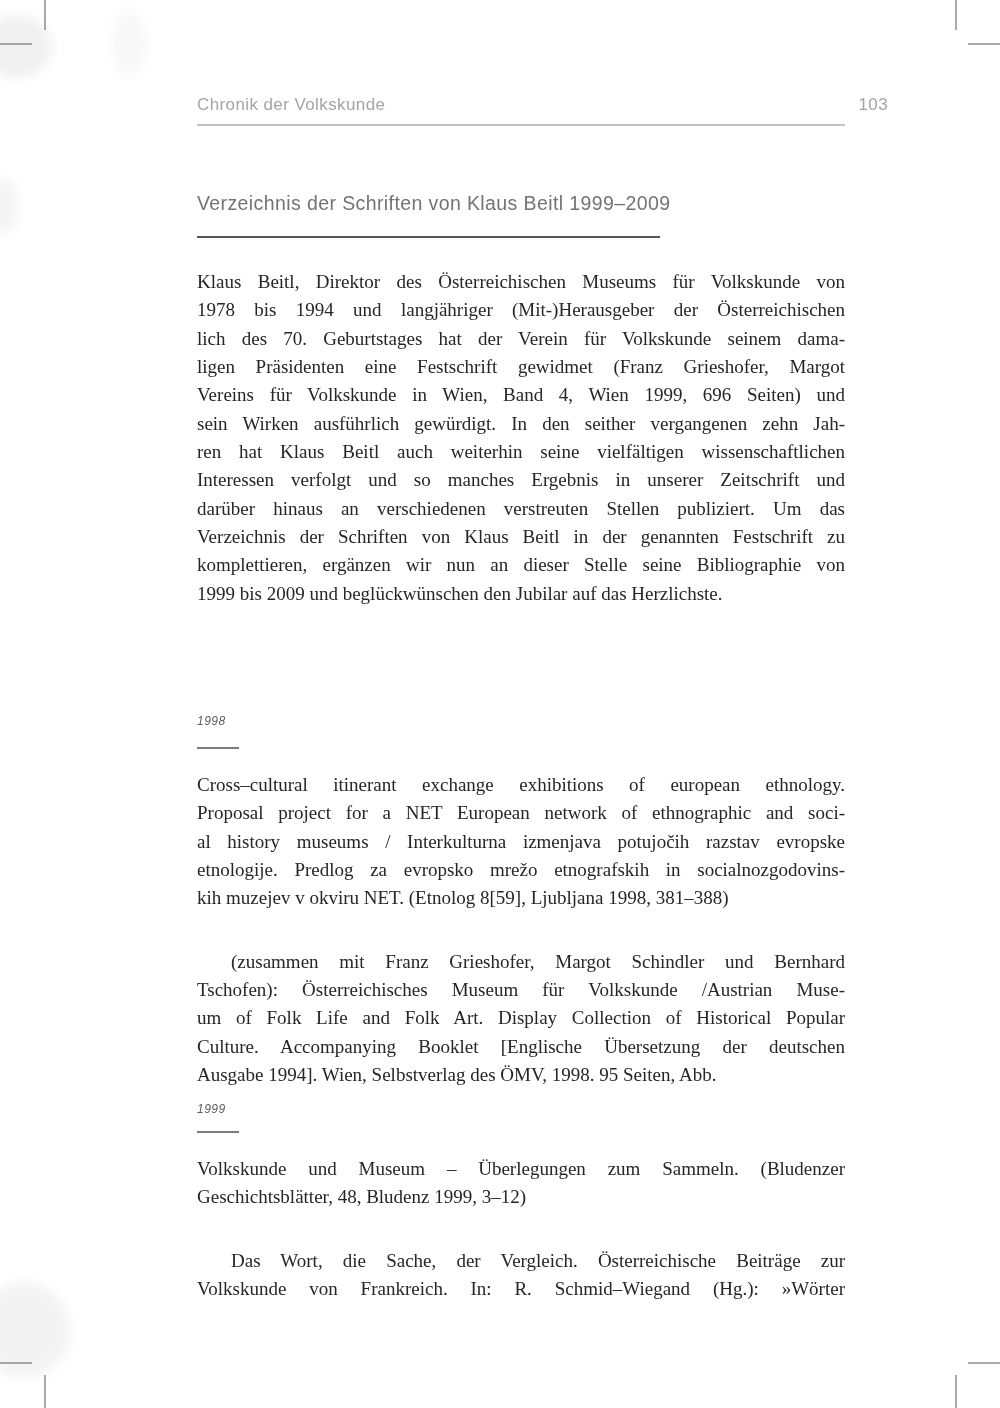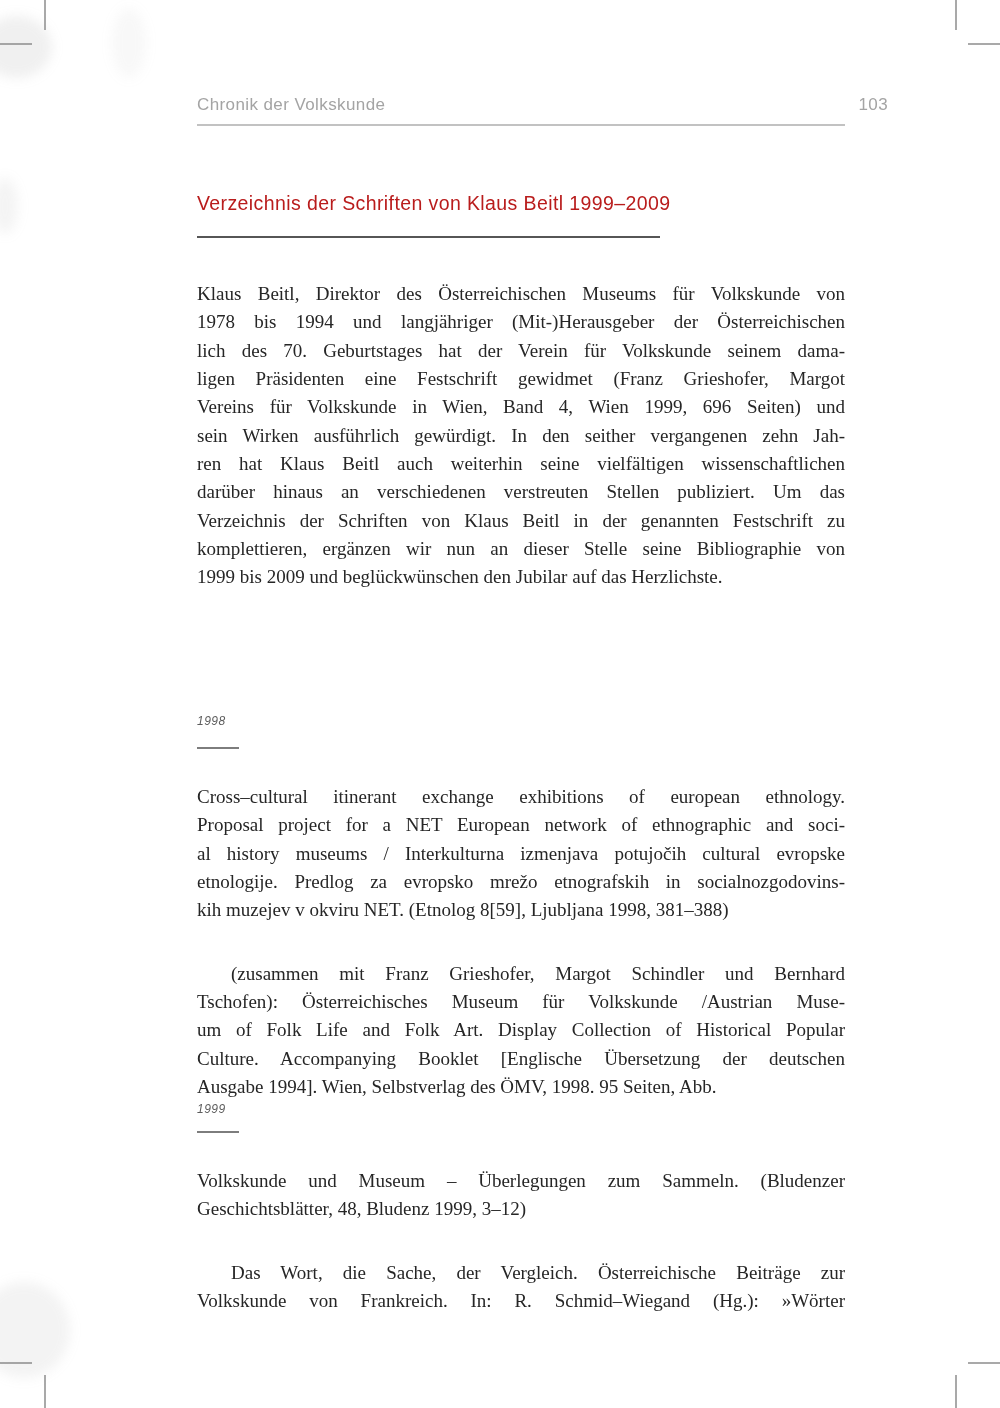--- a/index.html
+++ b/index.html
@@ -19,46 +19,46 @@
     position:absolute;left:197px;top:96px;width:691px;
     display:flex;justify-content:space-between;align-items:baseline;
     font-family:"Liberation Sans", sans-serif;
     font-size:17px;line-height:18px;color:#a4a4a4;letter-spacing:.4px;
   }
   .header-rule{position:absolute;left:197px;top:124px;width:648px;height:2px;background:#c2c2c2;}
   
   .article-title{
     position:absolute;left:197px;top:192px;width:691px;margin:0;
     font-family:"Liberation Sans", sans-serif;font-weight:400;
-    font-size:19.5px;line-height:23px;color:#b91c1c;letter-spacing:.4px;
+    font-size:19.5px;line-height:23px;color:#737373;letter-spacing:.4px;
   }
   .title-rule{position:absolute;left:197px;top:236px;width:463px;height:1.5px;background:#565656;}
   
   .lines{width:648px;}
   .tline{
     font-family:"Liberation Serif", serif;
     font-size:19px;line-height:28.35px;height:28.35px;
     color:#262626;
     text-align:justify;text-align-last:justify;
     overflow:hidden;white-space:normal;
   }
   .lines.last-left .tline:last-child{text-align-last:left;}
   .lines.indent-first .tline:first-child{text-indent:34px;margin-top:35px;}
-  .intro{position:absolute;left:197px;top:268px;margin-top:12px;}
+  .intro{position:absolute;left:197px;top:268px;}
   
   .year-section{position:absolute;left:197px;width:648px;}
   .sec-1998{top:708px;}
   .sec-1999{top:1096px;}
   .year-label{
     font-family:"Liberation Sans", sans-serif;font-style:italic;
     font-size:12px;line-height:26px;color:#5c5c5c;letter-spacing:.5px;
   }
   .year-rule{width:42px;height:2px;background:#7d7d7d;margin-top:13px;}
   .sec-1999 .year-rule{margin-top:9px;}
-  .year-section .lines{margin-top:34px;}
+  .year-section .lines{margin-top:22px;}
   .year-section .lines + .lines{margin-top:0;}
 </style>
 </head>
 <body>
 
 <div class="page">
 
   <div class="crop" style="left:44px;top:0;width:1.5px;height:30px;"></div>
   <div class="crop" style="left:0;top:43px;width:32px;height:1.5px;"></div>
   <div class="crop" style="left:955px;top:0;width:1.5px;height:30px;"></div>
@@ -83,33 +83,34 @@
   <div class="title-rule"></div>
 
   <div class="intro lines last-left">
       <div class="tline">Klaus Beitl, Direktor des Österreichischen Museums für Volkskunde von</div>
       <div class="tline">1978 bis 1994 und langjähriger (Mit-)Herausgeber der Österreichischen</div>
       <div class="tline">lich des 70. Geburtstages hat der Verein für Volkskunde seinem dama-</div>
       <div class="tline">ligen Präsidenten eine Festschrift gewidmet (Franz Grieshofer, Margot</div>
       <div class="tline">Vereins für Volkskunde in Wien, Band 4, Wien 1999, 696 Seiten) und</div>
       <div class="tline">sein Wirken ausführlich gewürdigt. In den seither vergangenen zehn Jah-</div>
       <div class="tline">ren hat Klaus Beitl auch weiterhin seine vielfältigen wissenschaftlichen</div>
+      <div class="tline">Interessen verfolgt und so manches Ergebnis in unserer Zeitschrift und</div>
       <div class="tline">darüber hinaus an verschiedenen verstreuten Stellen publiziert. Um das</div>
       <div class="tline">Verzeichnis der Schriften von Klaus Beitl in der genannten Festschrift zu</div>
       <div class="tline">komplettieren, ergänzen wir nun an dieser Stelle seine Bibliographie von</div>
       <div class="tline">1999 bis 2009 und beglückwünschen den Jubilar auf das Herzlichste.</div>
     </div>
 
   <section class="year-section sec-1998">
     <div class="year-label">1998</div>
     <div class="year-rule"></div>
     <div class="lines last-left">
         <div class="tline">Cross–cultural itinerant exchange exhibitions of european ethnology.</div>
         <div class="tline">Proposal project for a NET European network of ethnographic and soci-</div>
-        <div class="tline">al history museums / Interkulturna izmenjava potujočih cultural evropske</div>
+        <div class="tline">al history museums / Interkulturna izmenjava potujočih razstav evropske</div>
         <div class="tline">etnologije. Predlog za evropsko mrežo etnografskih in socialnozgodovins-</div>
         <div class="tline">kih muzejev v okviru NET. (Etnolog 8[59], Ljubljana 1998, 381–388)</div>
       </div>
     <div class="lines last-left indent-first">
         <div class="tline">(zusammen mit Franz Grieshofer, Margot Schindler und Bernhard</div>
         <div class="tline">Tschofen): Österreichisches Museum für Volkskunde /Austrian Muse-</div>
         <div class="tline">um of Folk Life and Folk Art. Display Collection of Historical Popular</div>
         <div class="tline">Culture. Accompanying Booklet [Englische Übersetzung der deutschen</div>
         <div class="tline">Ausgabe 1994]. Wien, Selbstverlag des ÖMV, 1998. 95 Seiten, Abb.</div>
       </div>

